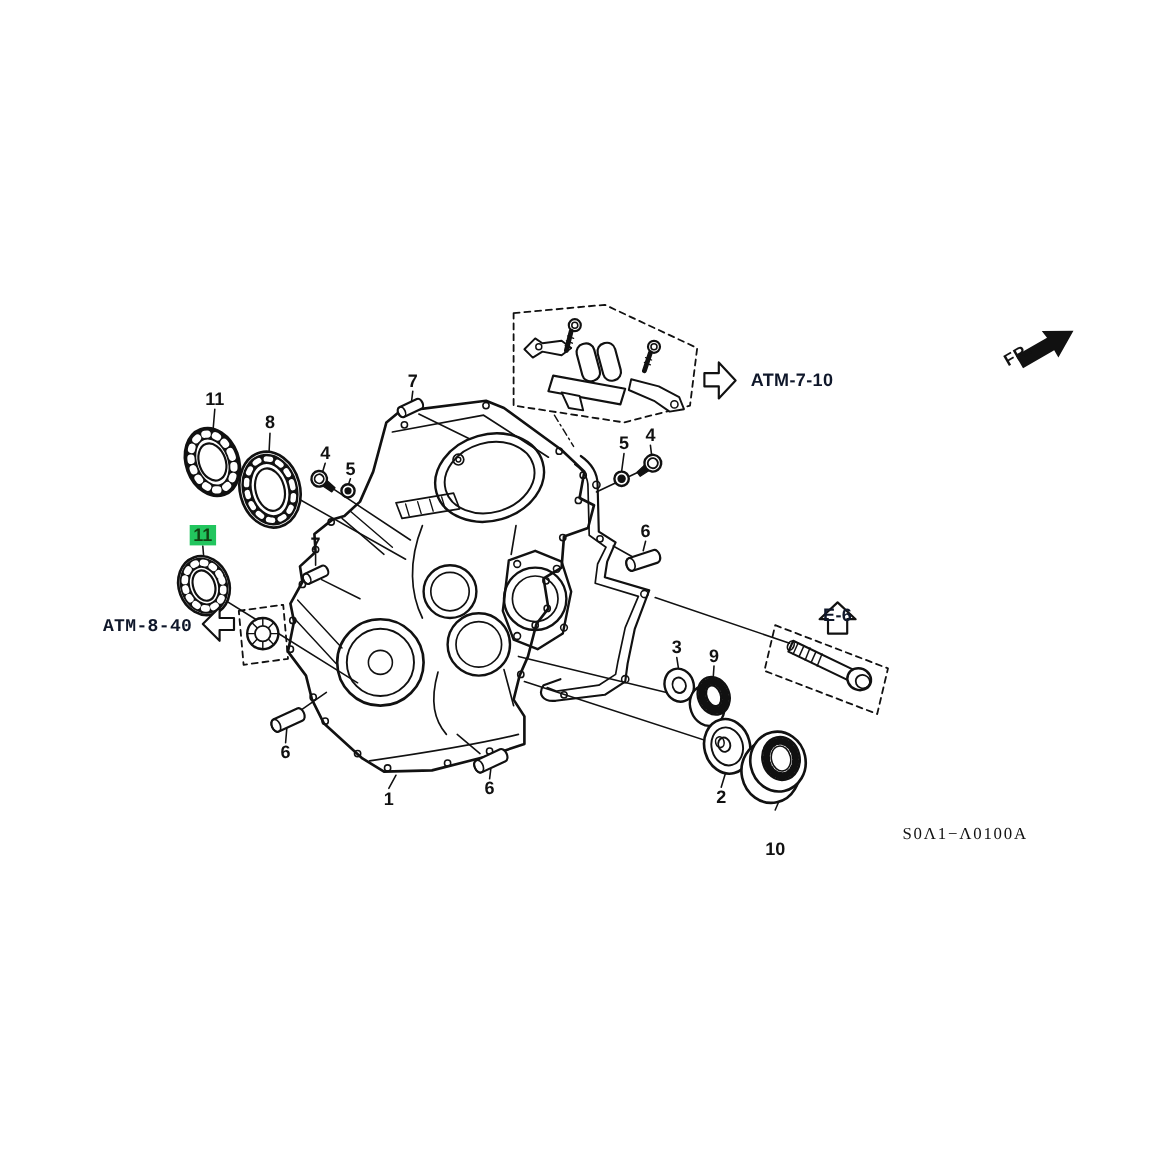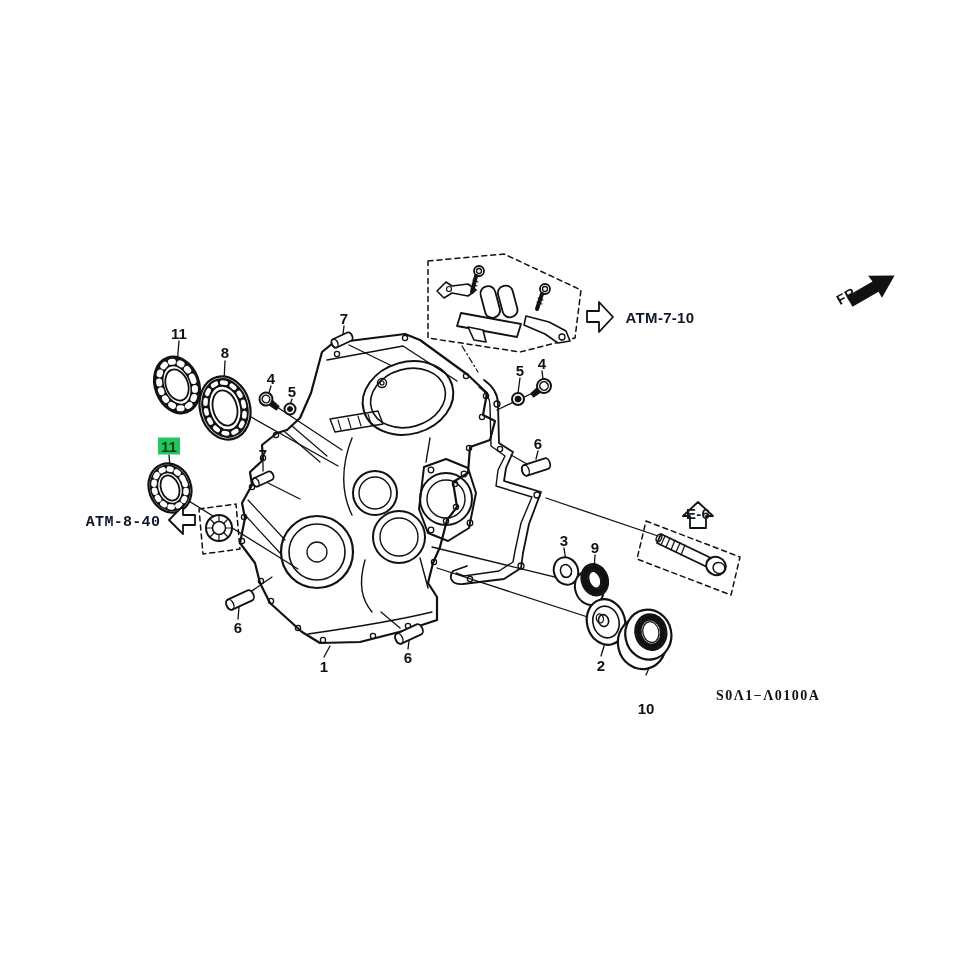--- a/index.html
+++ b/index.html
@@ -273,21 +273,21 @@
   <path stroke-width="1.8" fill="#fff" d="M690,528 L690,516 L683,516 L698,502 L713,516 L706,516 L706,528 Z"></path>
   <g transform="translate(874,284) rotate(-30)">
     <path d="M-30,-3 L0,-3 L-1,-10 L22,3 L0,16 L0,9 L-30,9 Z" fill="#111" stroke="none"></path>
   </g>
 </svg>
 
   <div class="ref-label" style="left:660px;top:317px;">ATM-7-10</div>
   <div class="ref-label" style="left:123px;top:522px;font-family:Liberation Mono, monospace;">ATM-8-40</div>
   <div class="ref-label" style="left:698px;top:513px;">E-6</div>
   <div class="fr-label" style="left:848px;top:295px;">FR.</div>
-  <div class="diagram-code" style="left:716px;top:688px;font-weight:bold;">S0Λ1−Λ0100A</div>
+  <div class="diagram-code" style="left:752px;top:688px;">S0Λ1−Λ0100A</div>
   <div id="callouts">
       <div class="part-label" style="left: 179px; top: 333px;">11</div>
       <div class="part-label" style="left: 225px; top: 352px;">8</div>
       <div class="part-label" style="left: 271px; top: 378px;">4</div>
       <div class="part-label" style="left: 292px; top: 391px;">5</div>
       <div class="part-label" style="left: 344px; top: 318px;">7</div>
       <div class="part-label" style="left: 263px; top: 454px;">7</div>
       <div class="part-label hl" style="left: 169px; top: 446px;">11</div>
       <div class="part-label" style="left: 520px; top: 370px;">5</div>
       <div class="part-label" style="left: 542px; top: 363px;">4</div>

